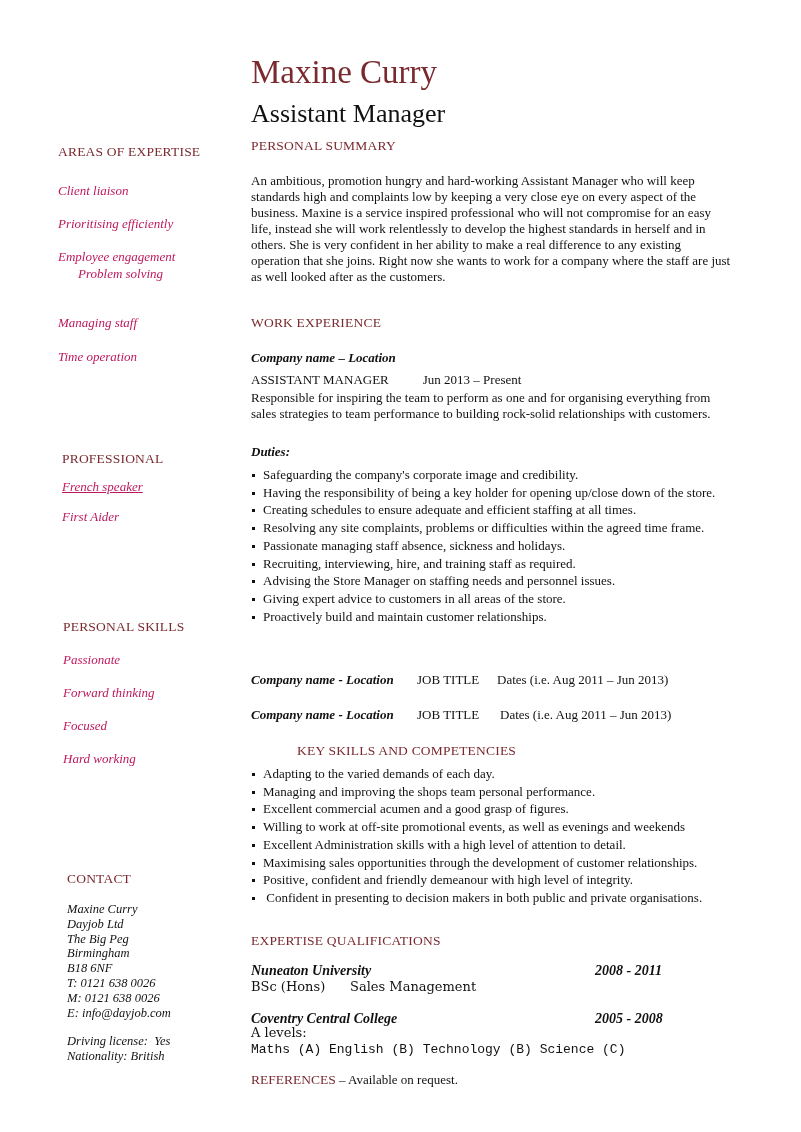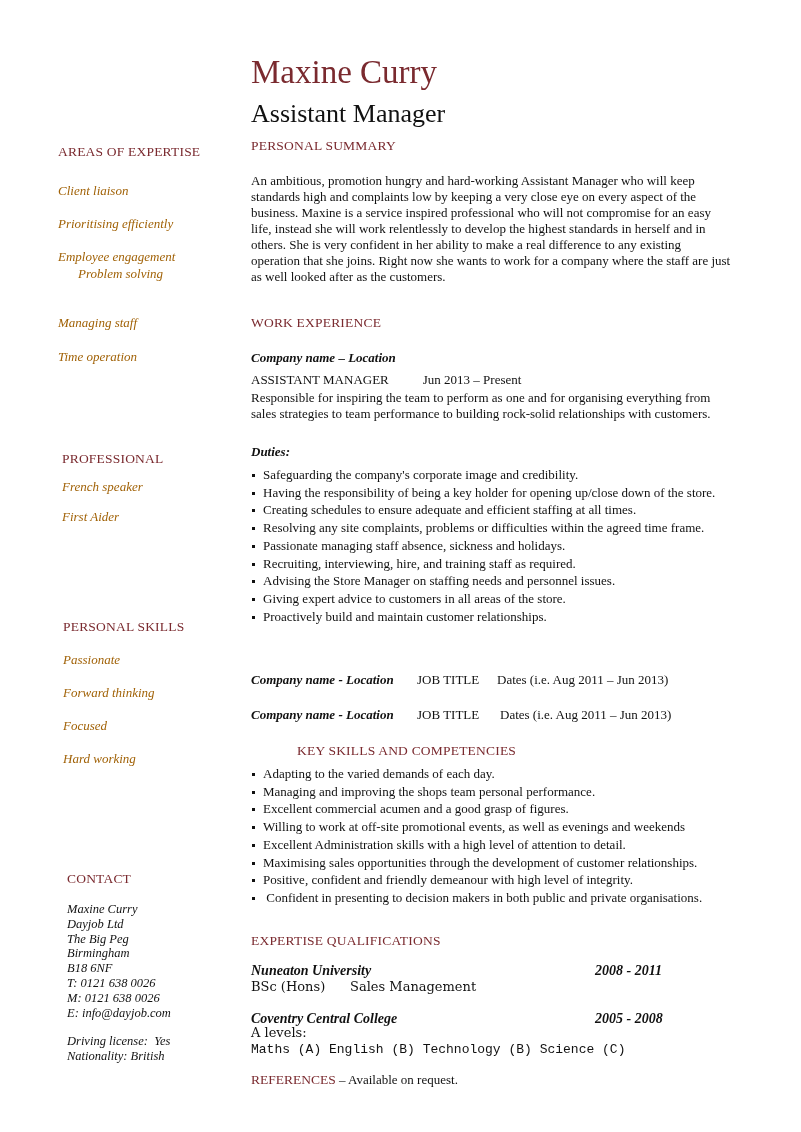--- a/index.html
+++ b/index.html
@@ -6,21 +6,21 @@
   body {
     width: 801px; height: 1132px; position: relative; overflow: hidden;
     font-family: "Liberation Serif", "DejaVu Serif", serif;
     color: #111111;
   }
   .abs { position: absolute; }
   .accent { color: #7a2a2f; }
   .name { left: 251px; top: 52px; font-size: 33px; color: #7a2a2f; line-height: 40px; white-space: nowrap; }
   .title { left: 251px; top: 98px; font-size: 26px; color: #111; line-height: 32px; white-space: nowrap; }
   .sec { font-size: 13.5px; color: #7a2a2f; letter-spacing: 0.2px; white-space: nowrap; line-height: 16px; }
-  .side-item { font-size: 13px; font-style: italic; color: #a16207; white-space: nowrap; line-height: 16px; }
+  .side-item { font-size: 13px; font-style: italic; color: #be185d; white-space: nowrap; line-height: 16px; }
   .body { font-size: 13px; line-height: 16px; color: #111; }
   .summary { left: 251px; top: 173px; width: 480px; }
   .bi { font-weight: bold; font-style: italic; font-size: 13px; }
   .bullets { list-style: none; margin: 0; padding: 0; }
   .bullets li { position: relative; padding-left: 12px; font-size: 13px; line-height: 17.7px; }
   .bullets li::before { content: ""; position: absolute; left: 1px; top: 8px; width: 3px; height: 3px; background: #111; }
   .contact { font-size: 12.5px; font-style: italic; line-height: 14.8px; white-space: pre; }
   .edu { font-size: 14px; line-height: 16px; white-space: nowrap; }
 </style>
 </head>
@@ -32,21 +32,21 @@
 <div>
   <div class="abs sec" style="left:58px; top:144px;">AREAS OF EXPERTISE</div>
   <div class="abs side-item" style="left:58px; top:183px;">Client liaison</div>
   <div class="abs side-item" style="left:58px; top:216px;">Prioritising efficiently</div>
   <div class="abs side-item" style="left:58px; top:249px;">Employee engagement</div>
   <div class="abs side-item" style="left:58px; top:266px;margin-left:20px;">Problem solving</div>
   <div class="abs side-item" style="left:58px; top:315px;">Managing staff</div>
   <div class="abs side-item" style="left:58px; top:349px;">Time operation</div>
 
   <div class="abs sec" style="left:62px; top:451px;">PROFESSIONAL</div>
-  <div class="abs side-item" style="left:62px; top:479px;">French speaker</div>
+  <div class="abs side-item" style="left:62px; top:479px;text-decoration:underline;">French speaker</div>
   <div class="abs side-item" style="left:62px; top:509px;">First Aider</div>
 
   <div class="abs sec" style="left:63px; top:619px;">PERSONAL SKILLS</div>
   <div class="abs side-item" style="left:63px; top:652px;">Passionate</div>
   <div class="abs side-item" style="left:63px; top:685px;">Forward thinking</div>
   <div class="abs side-item" style="left:63px; top:718px;">Focused</div>
   <div class="abs side-item" style="left:63px; top:751px;">Hard working</div>
 
   <div class="abs sec" style="left:67px; top:871px;">CONTACT</div>
   <div class="abs" style="left:67px; top:902px;">

